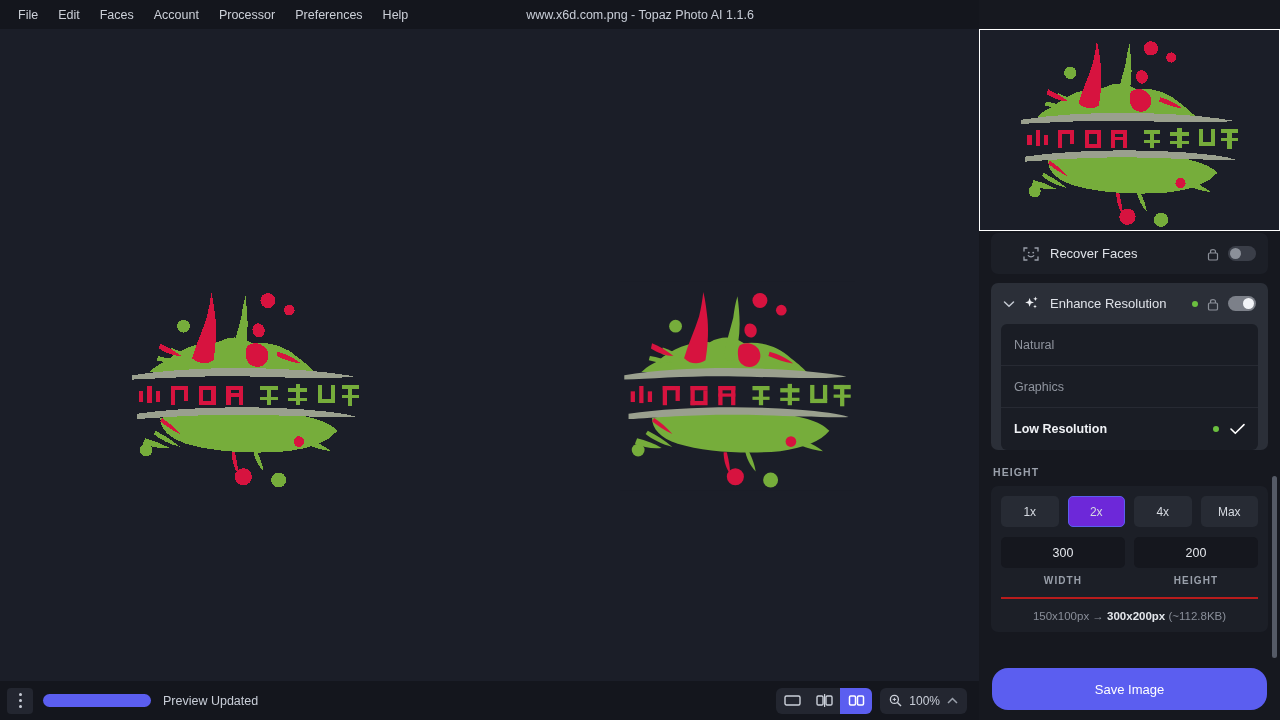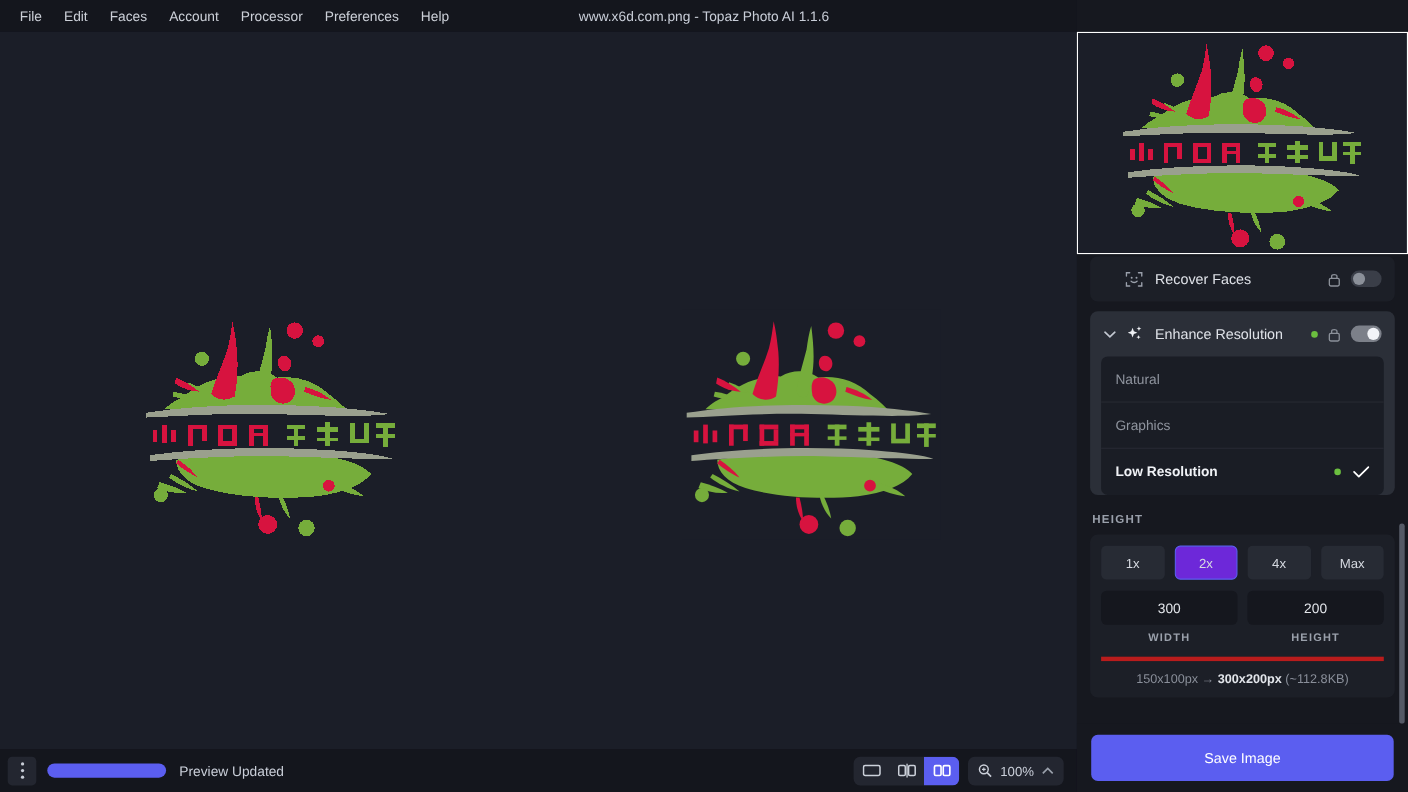--- a/index.html
+++ b/index.html
@@ -154,32 +154,32 @@
   .dimbox {
     height: 31px; border-radius: 5px; background: #15171e;
     display: flex; align-items: center; justify-content: center;
     font-size: 12.5px; color: #e3e6eb; cursor: text;
   }
   .dimlab {
     text-align: center; margin-top: 7px; font-size: 10px;
     letter-spacing: 1.1px; color: #9aa0ab; font-weight: bold;
   }
   .sizerow {
-    margin-top: 11px; padding-top: 11px; border-top: 4px solid #b91c1c;
+    margin-top: 11px; padding-top: 11px; border-top: 2px solid #b91c1c;
     text-align: center; font-size: 11.5px; color: #898e99;
   }
   .sizerow b { color: #e3e6eb; }
 
   .savebar {
     position: absolute; bottom: 0; left: 0; width: 301px; height: 62px;
     background: #16181f; display: flex; align-items: center;
     justify-content: center;
   }
   .savebtn {
-    width: 275px; height: 42px; border-radius: 6px; background: #5b5ef0;
+    width: 275px; height: 42px; border-radius: 16px; background: #5b5ef0;
     color: #fff; font-size: 13px; display: flex; align-items: center;
     justify-content: center; cursor: pointer; border: none;
     font-family: "Liberation Sans", sans-serif;
   }
   .sbar {
     position: absolute; right: 3px; top: 476px; width: 5px; height: 182px;
     border-radius: 3px; background: #555a66; cursor: pointer;
   }
 </style>
 </head>

